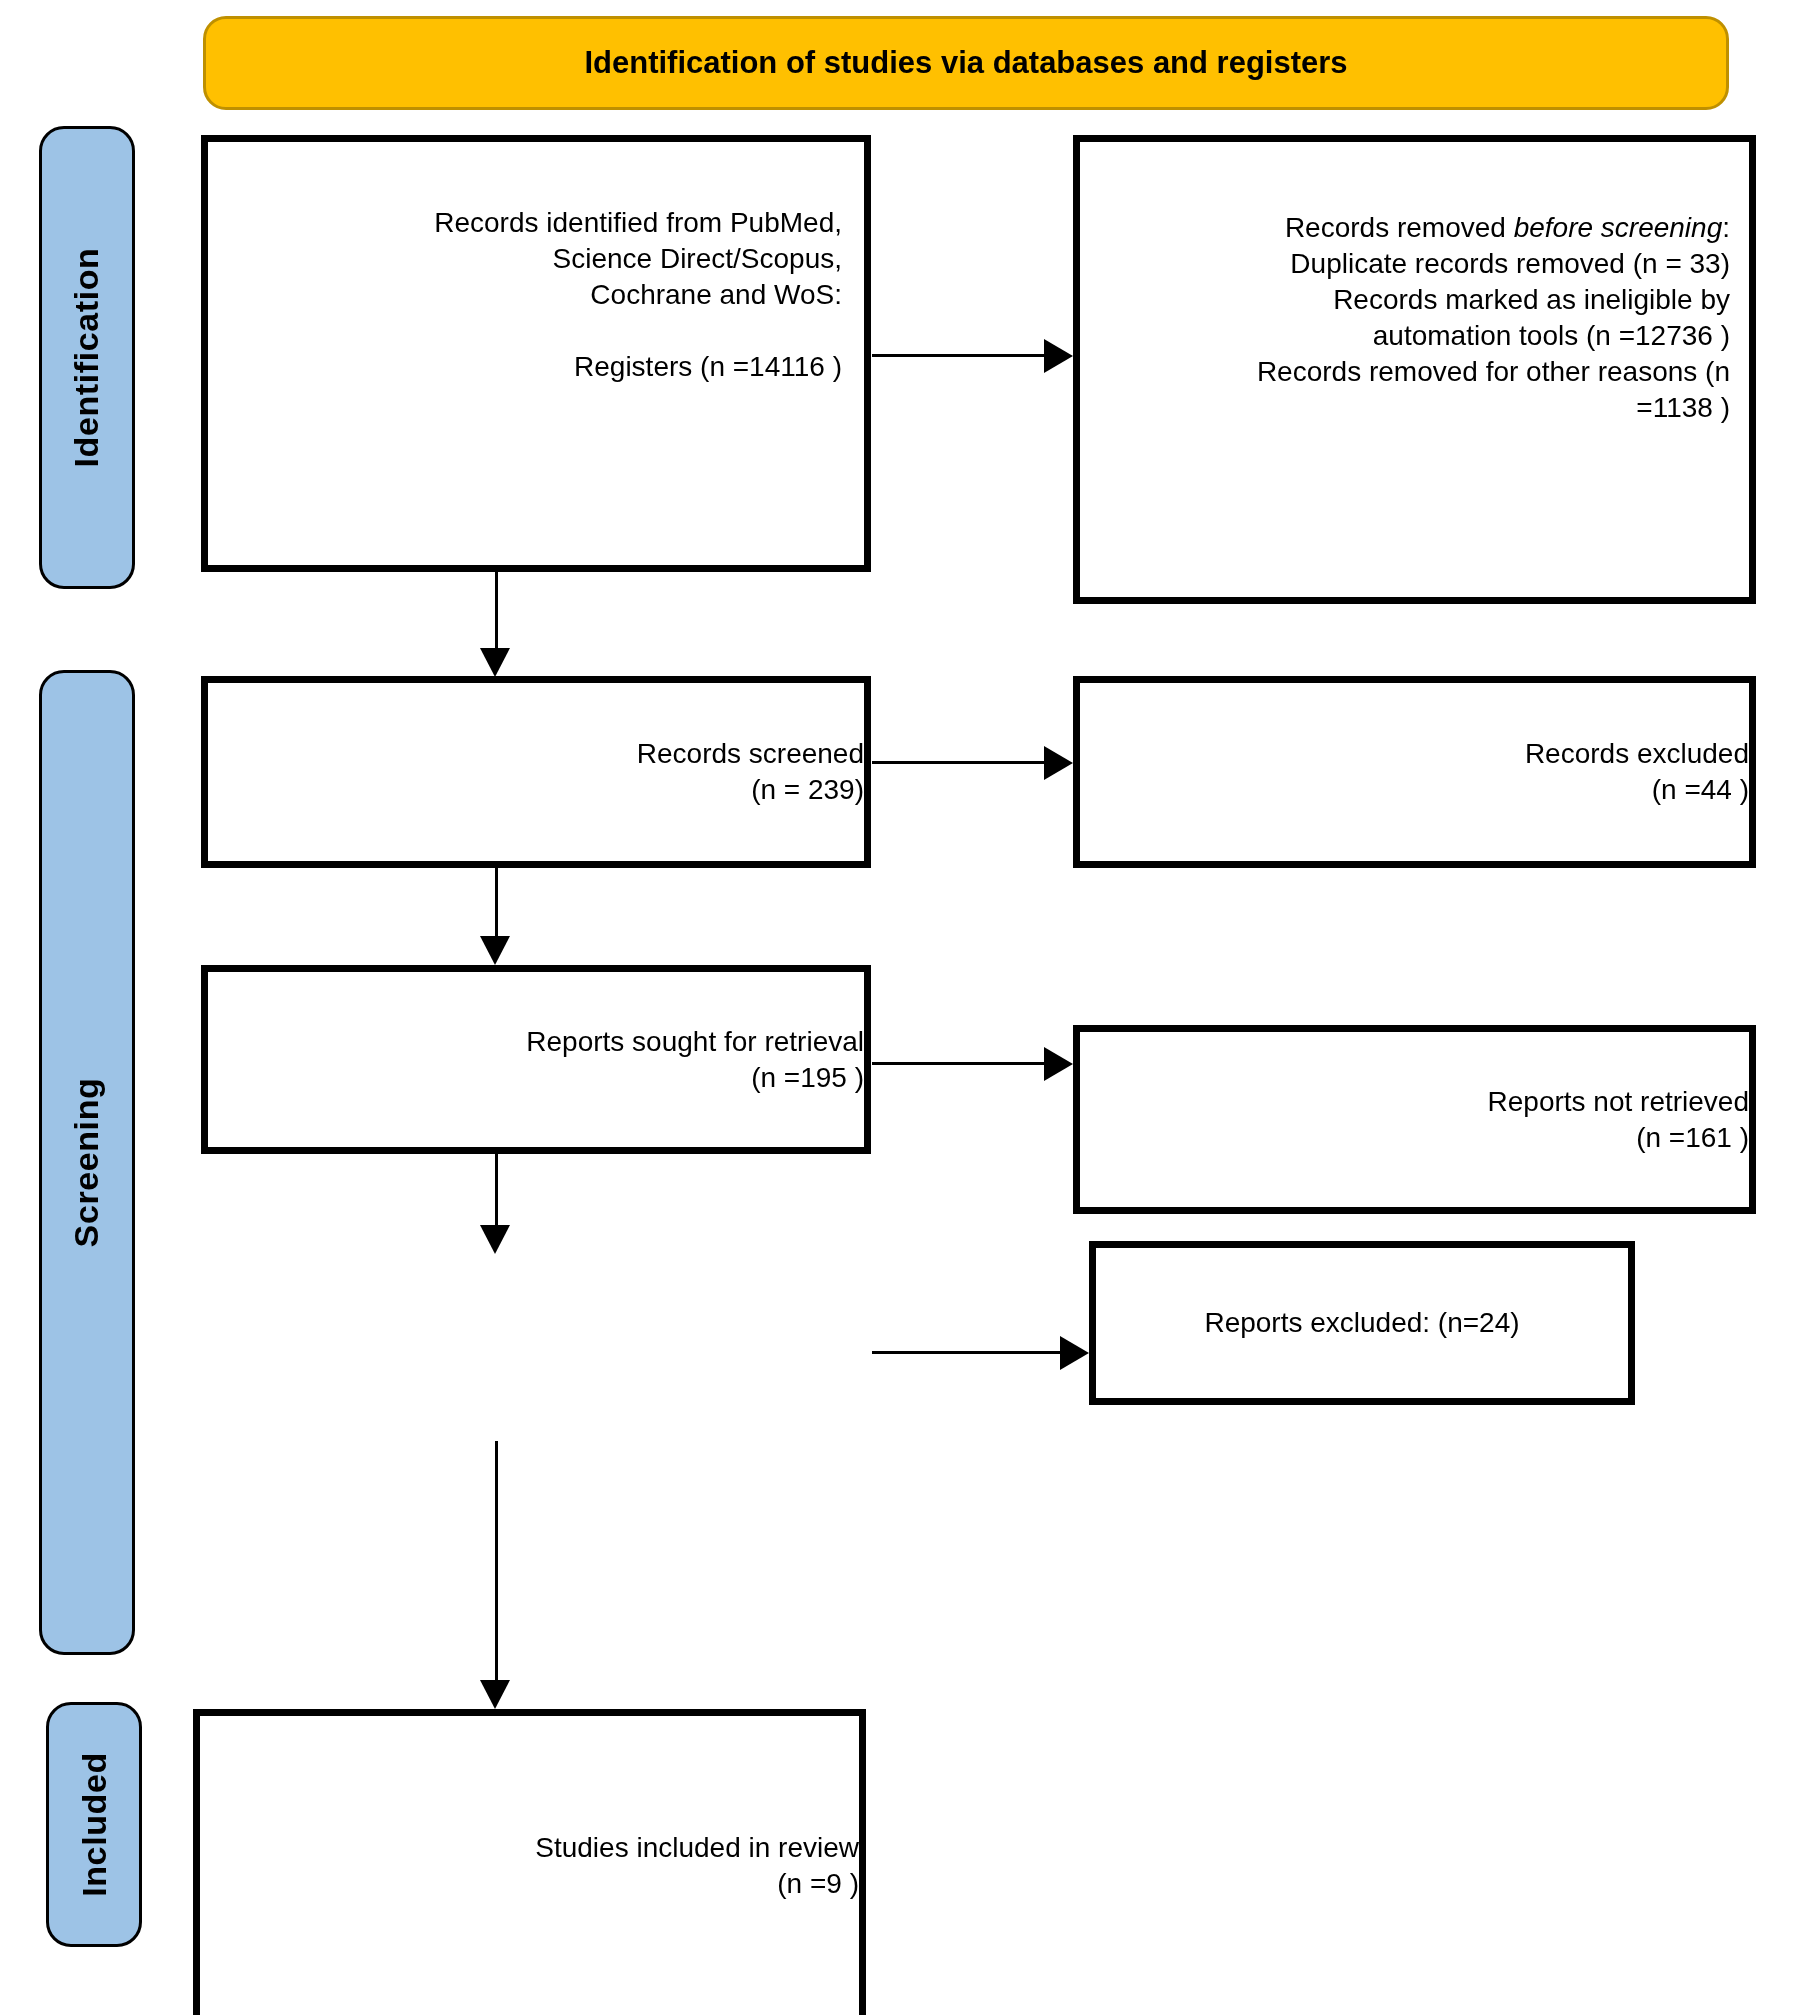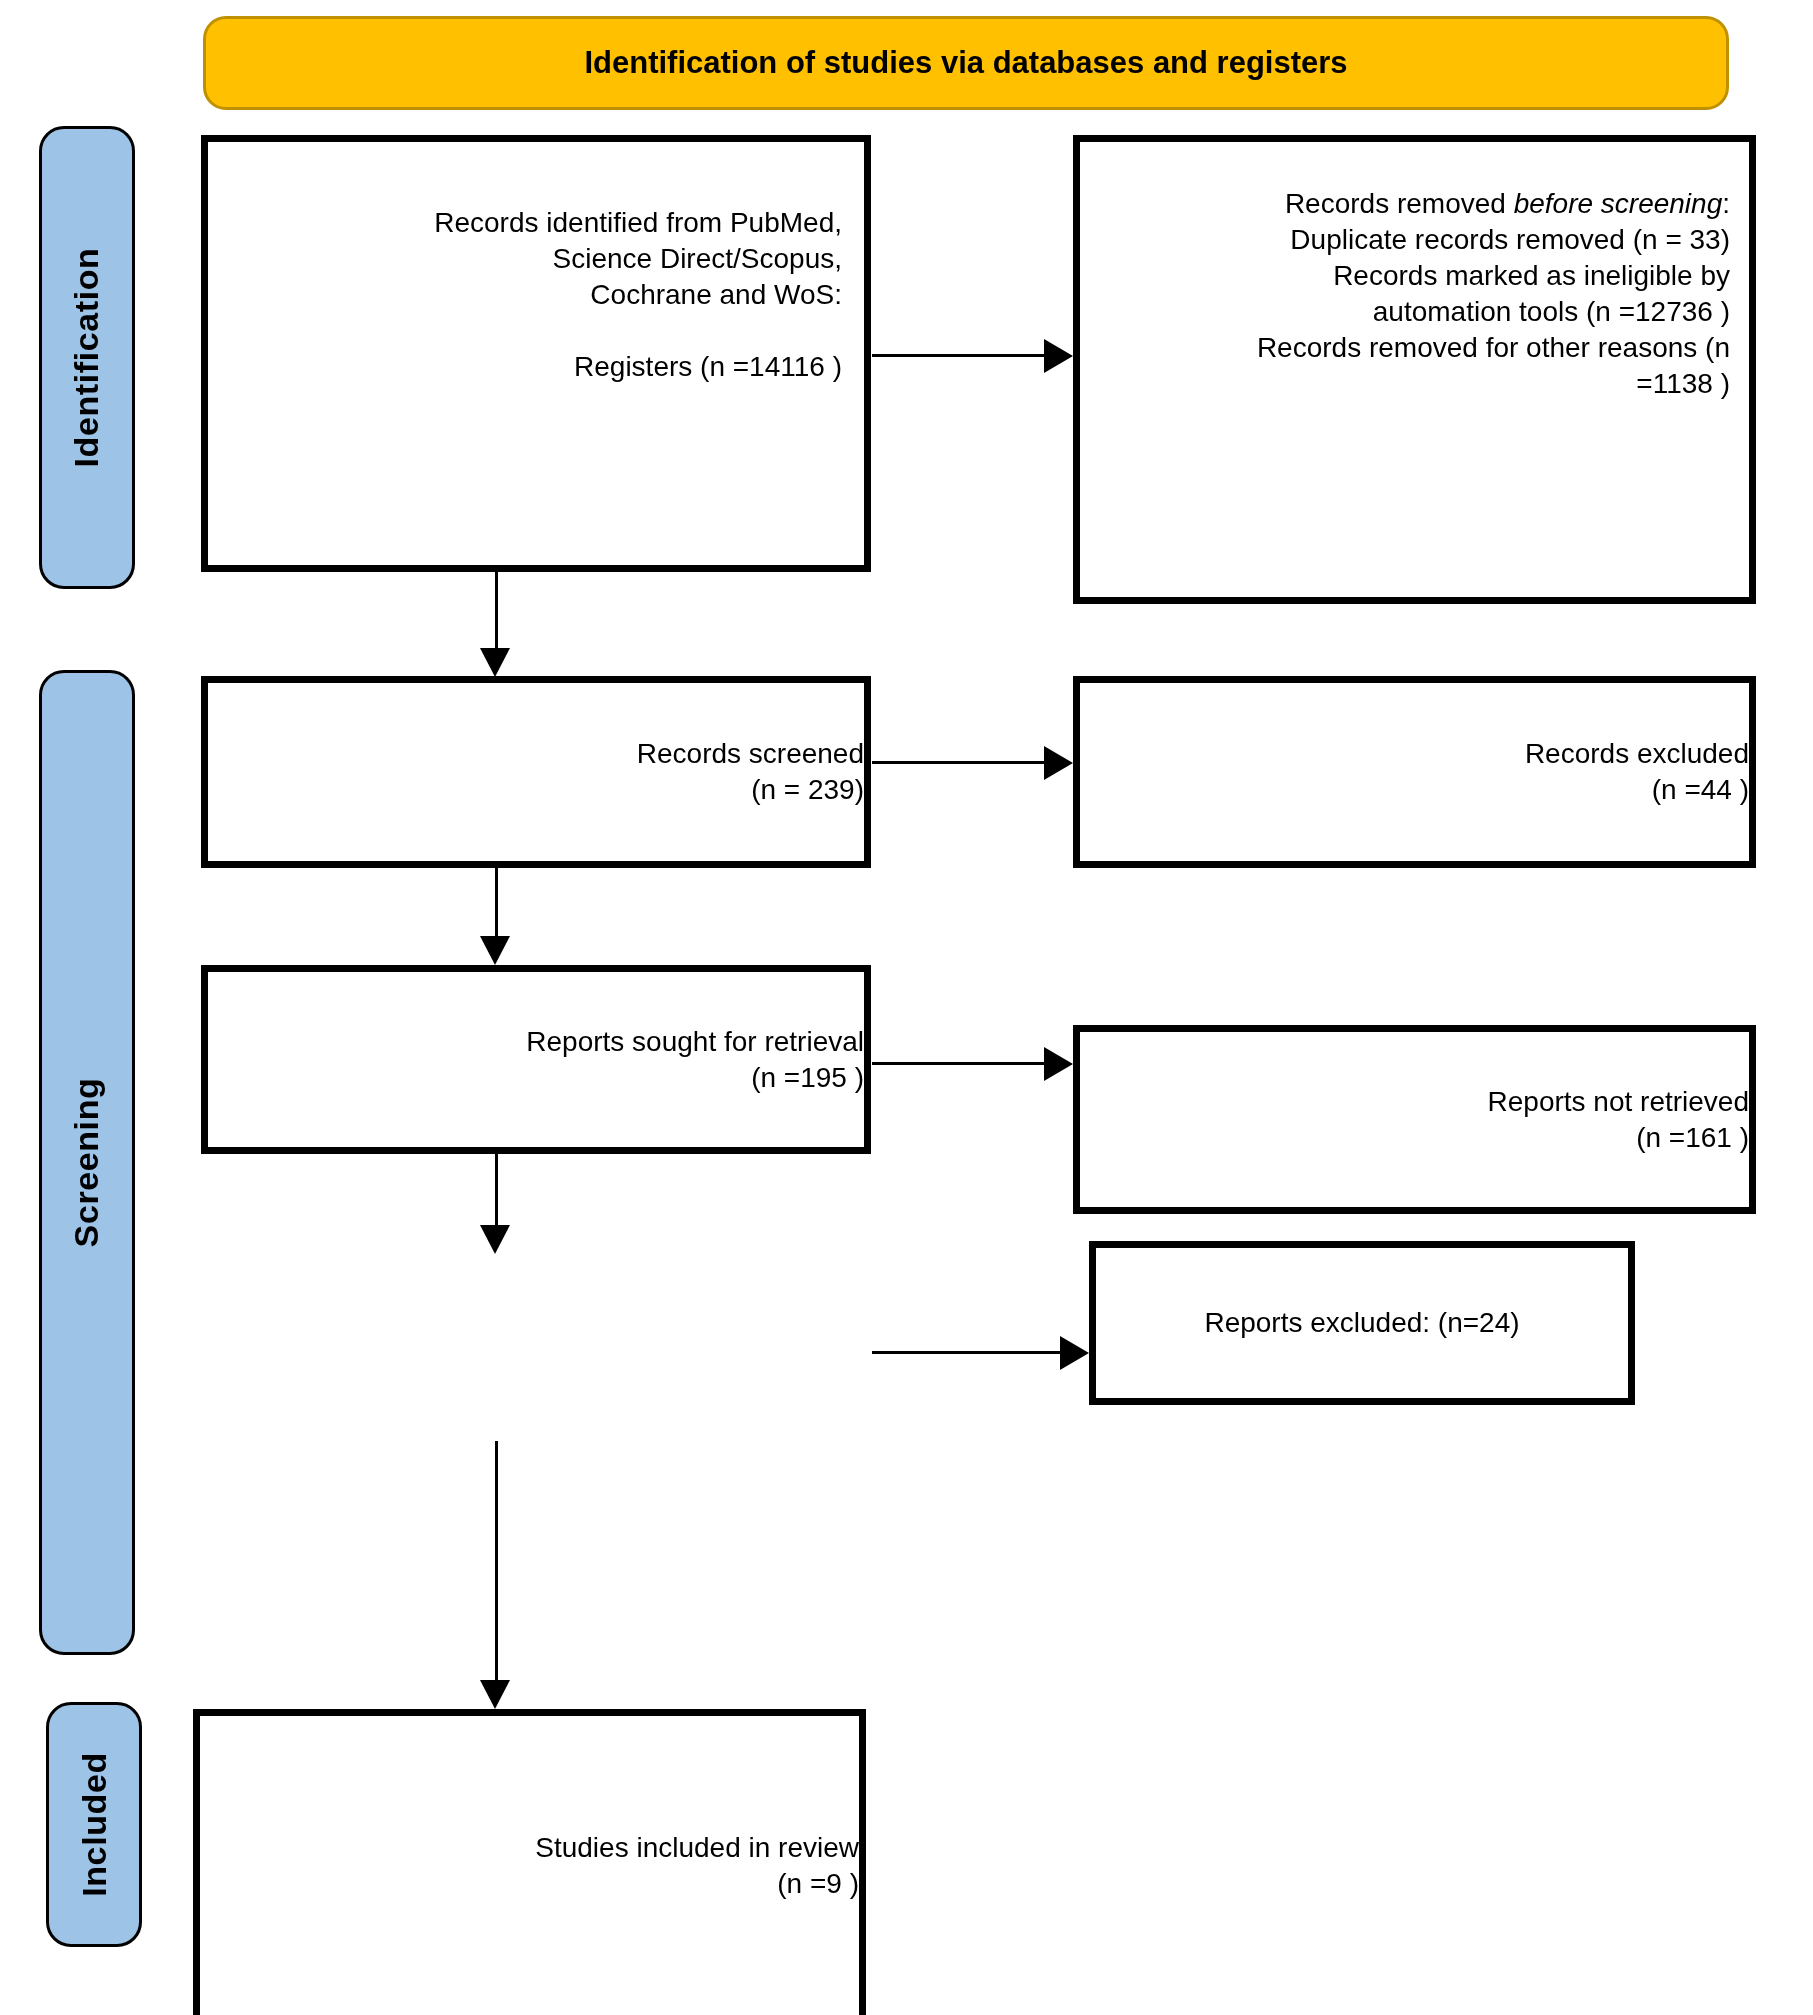--- a/index.html
+++ b/index.html
@@ -30,21 +30,21 @@
   #stage-screening{left:39px;top:670px;width:96px;height:985px;}
   #stage-included{left:46px;top:1702px;width:96px;height:245px;}
   
   .fbox{
     position:absolute;background:#ffffff;border:7px solid #000;
     box-sizing:border-box;font-size:28px;line-height:36px;text-align:right;
   }
   .ml{white-space:pre-line;}
   .vcenter{display:flex;flex-direction:column;justify-content:center;}
   #box-identified{left:201px;top:135px;width:670px;height:437px;padding:63px 22px 0 35px;}
-  #box-removed{left:1073px;top:135px;width:683px;height:469px;padding:44px 19px 0 35px;}
+  #box-removed{left:1073px;top:135px;width:683px;height:469px;padding:68px 19px 0 35px;}
   #box-screened{left:201px;top:676px;width:670px;height:192px;padding-left:35px;}
   #box-excluded{left:1073px;top:676px;width:683px;height:192px;padding-left:35px;}
   #box-sought{left:201px;top:965px;width:670px;height:189px;padding-left:35px;}
   #box-notretrieved{left:1073px;top:1025px;width:683px;height:189px;padding-left:35px;}
   #box-assessed{left:201px;top:1254px;width:670px;height:187px;padding-left:35px;}
   #box-reportsexcluded{left:1089px;top:1241px;width:546px;height:164px;display:flex;align-items:center;justify-content:center;}
   #box-included{left:193px;top:1709px;width:673px;height:313px;padding-left:48px;}
   .indent{margin-left:76px;}
   .gap-top{margin-top:36px;}
   .em{font-style:italic;}

